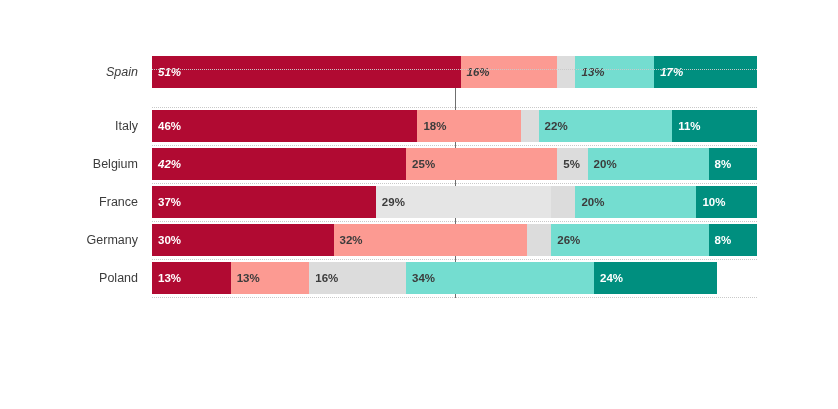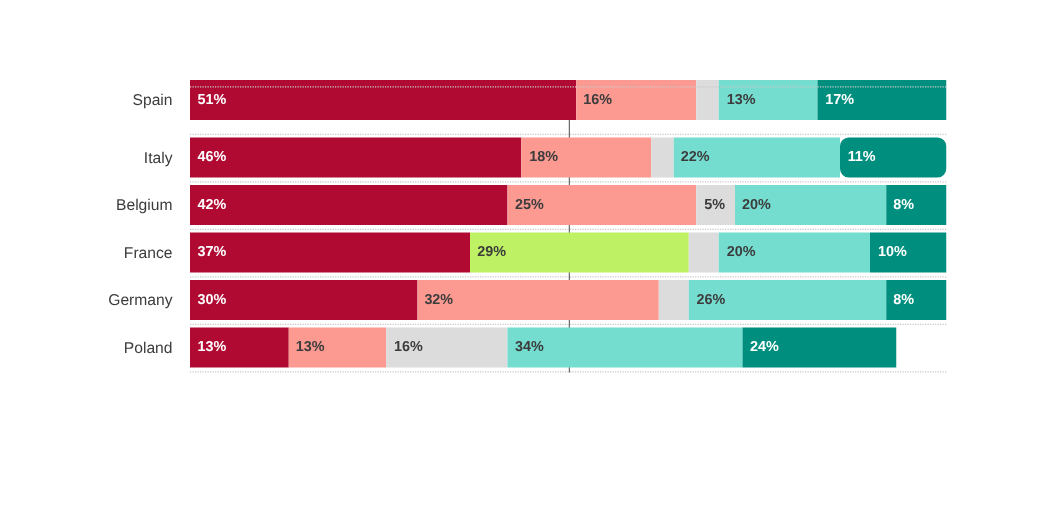--- a/index.html
+++ b/index.html
@@ -78,21 +78,21 @@
     width:1px;
     background:#6f6f6f;
   }
 </style>
 </head>
 <body>
 
 <div id="chart-root">
   <div class="plot">
     <div class="refline" style="left: 454.5px; background: rgb(111, 111, 111); top: 70px; height: 228px;"></div>
-  <div class="row" style="top: 64px;">
+  <div class="row" style="top: 56px; font-style: italic;">
         <div class="row-label">Spain</div>
         <div class="bar">
           <div class="seg" style="width: 308.55px; background: rgb(177, 10, 50);">
             <span class="seg-label lbl-light" style="color: rgb(255, 255, 255); text-align: right;">51%</span>
           </div>
           <div class="seg" style="width: 96.8px; background: rgb(252, 154, 146);">
             <span class="seg-label lbl-dark" style="color: rgb(60, 60, 60);">16%</span>
           </div>
           <div class="seg" style="width: 18.15px; background: rgb(220, 220, 220);"></div>
           <div class="seg" style="width: 78.65px; background: rgb(116, 221, 208);">
@@ -110,31 +110,31 @@
           <div class="seg" style="width: 278.3px; background: rgb(177, 10, 50);">
             <span class="seg-label lbl-light" style="color: rgb(255, 255, 255);">46%</span>
           </div>
           <div class="seg" style="width: 108.9px; background: rgb(252, 154, 146);">
             <span class="seg-label lbl-dark" style="color: rgb(60, 60, 60);">18%</span>
           </div>
           <div class="seg" style="width: 18.15px; background: rgb(220, 220, 220);"></div>
           <div class="seg" style="width: 140px; background: rgb(116, 221, 208);">
             <span class="seg-label lbl-dark" style="color: rgb(60, 60, 60);">22%</span>
           </div>
-          <div class="seg" style="width: 89px; background: rgb(0, 143, 127); border-radius: 7px;">
+          <div class="seg" style="width: 89px; background: rgb(0, 143, 127);">
             <span class="seg-label lbl-light" style="color: rgb(255, 255, 255);">11%</span>
           </div>
         </div>
       </div>
       <div class="sep" style="top: 145px;"></div>
       <div class="row" style="top: 148px;">
         <div class="row-label">Belgium</div>
         <div class="bar">
           <div class="seg" style="width: 254.1px; background: rgb(177, 10, 50);">
-            <span class="seg-label lbl-light" style="color: rgb(255, 255, 255);">42%</span>
+            <span class="seg-label lbl-light" style="color: rgb(255, 255, 255); font-style: italic;">42%</span>
           </div>
           <div class="seg" style="width: 151.25px; background: rgb(252, 154, 146);">
             <span class="seg-label lbl-dark" style="color: rgb(60, 60, 60);">25%</span>
           </div>
           <div class="seg" style="width: 30.25px; background: rgb(220, 220, 220);">
             <span class="seg-label lbl-dark" style="color: rgb(60, 60, 60);">5%</span>
           </div>
           <div class="seg" style="width: 121px; background: rgb(116, 221, 208);">
             <span class="seg-label lbl-dark" style="color: rgb(60, 60, 60);">20%</span>
           </div>
@@ -143,21 +143,21 @@
           </div>
         </div>
       </div>
       <div class="sep" style="top: 183px;"></div>
       <div class="row" style="top: 186px;">
         <div class="row-label">France</div>
         <div class="bar">
           <div class="seg" style="width: 223.85px; background: rgb(177, 10, 50);">
             <span class="seg-label lbl-light" style="color: rgb(255, 255, 255);">37%</span>
           </div>
-          <div class="seg" style="width: 175.45px; background: #bef264;">
+          <div class="seg" style="width: 175.45px; background: #e5e5e5;">
             <span class="seg-label lbl-dark" style="color: rgb(60, 60, 60);">29%</span>
           </div>
           <div class="seg" style="width: 24.2px; background: rgb(220, 220, 220);"></div>
           <div class="seg" style="width: 121px; background: rgb(116, 221, 208);">
             <span class="seg-label lbl-dark" style="color: rgb(60, 60, 60);">20%</span>
           </div>
           <div class="seg" style="width: 60.5px; background: rgb(0, 143, 127);">
             <span class="seg-label lbl-light" style="color: rgb(255, 255, 255);">10%</span>
           </div>
         </div>

